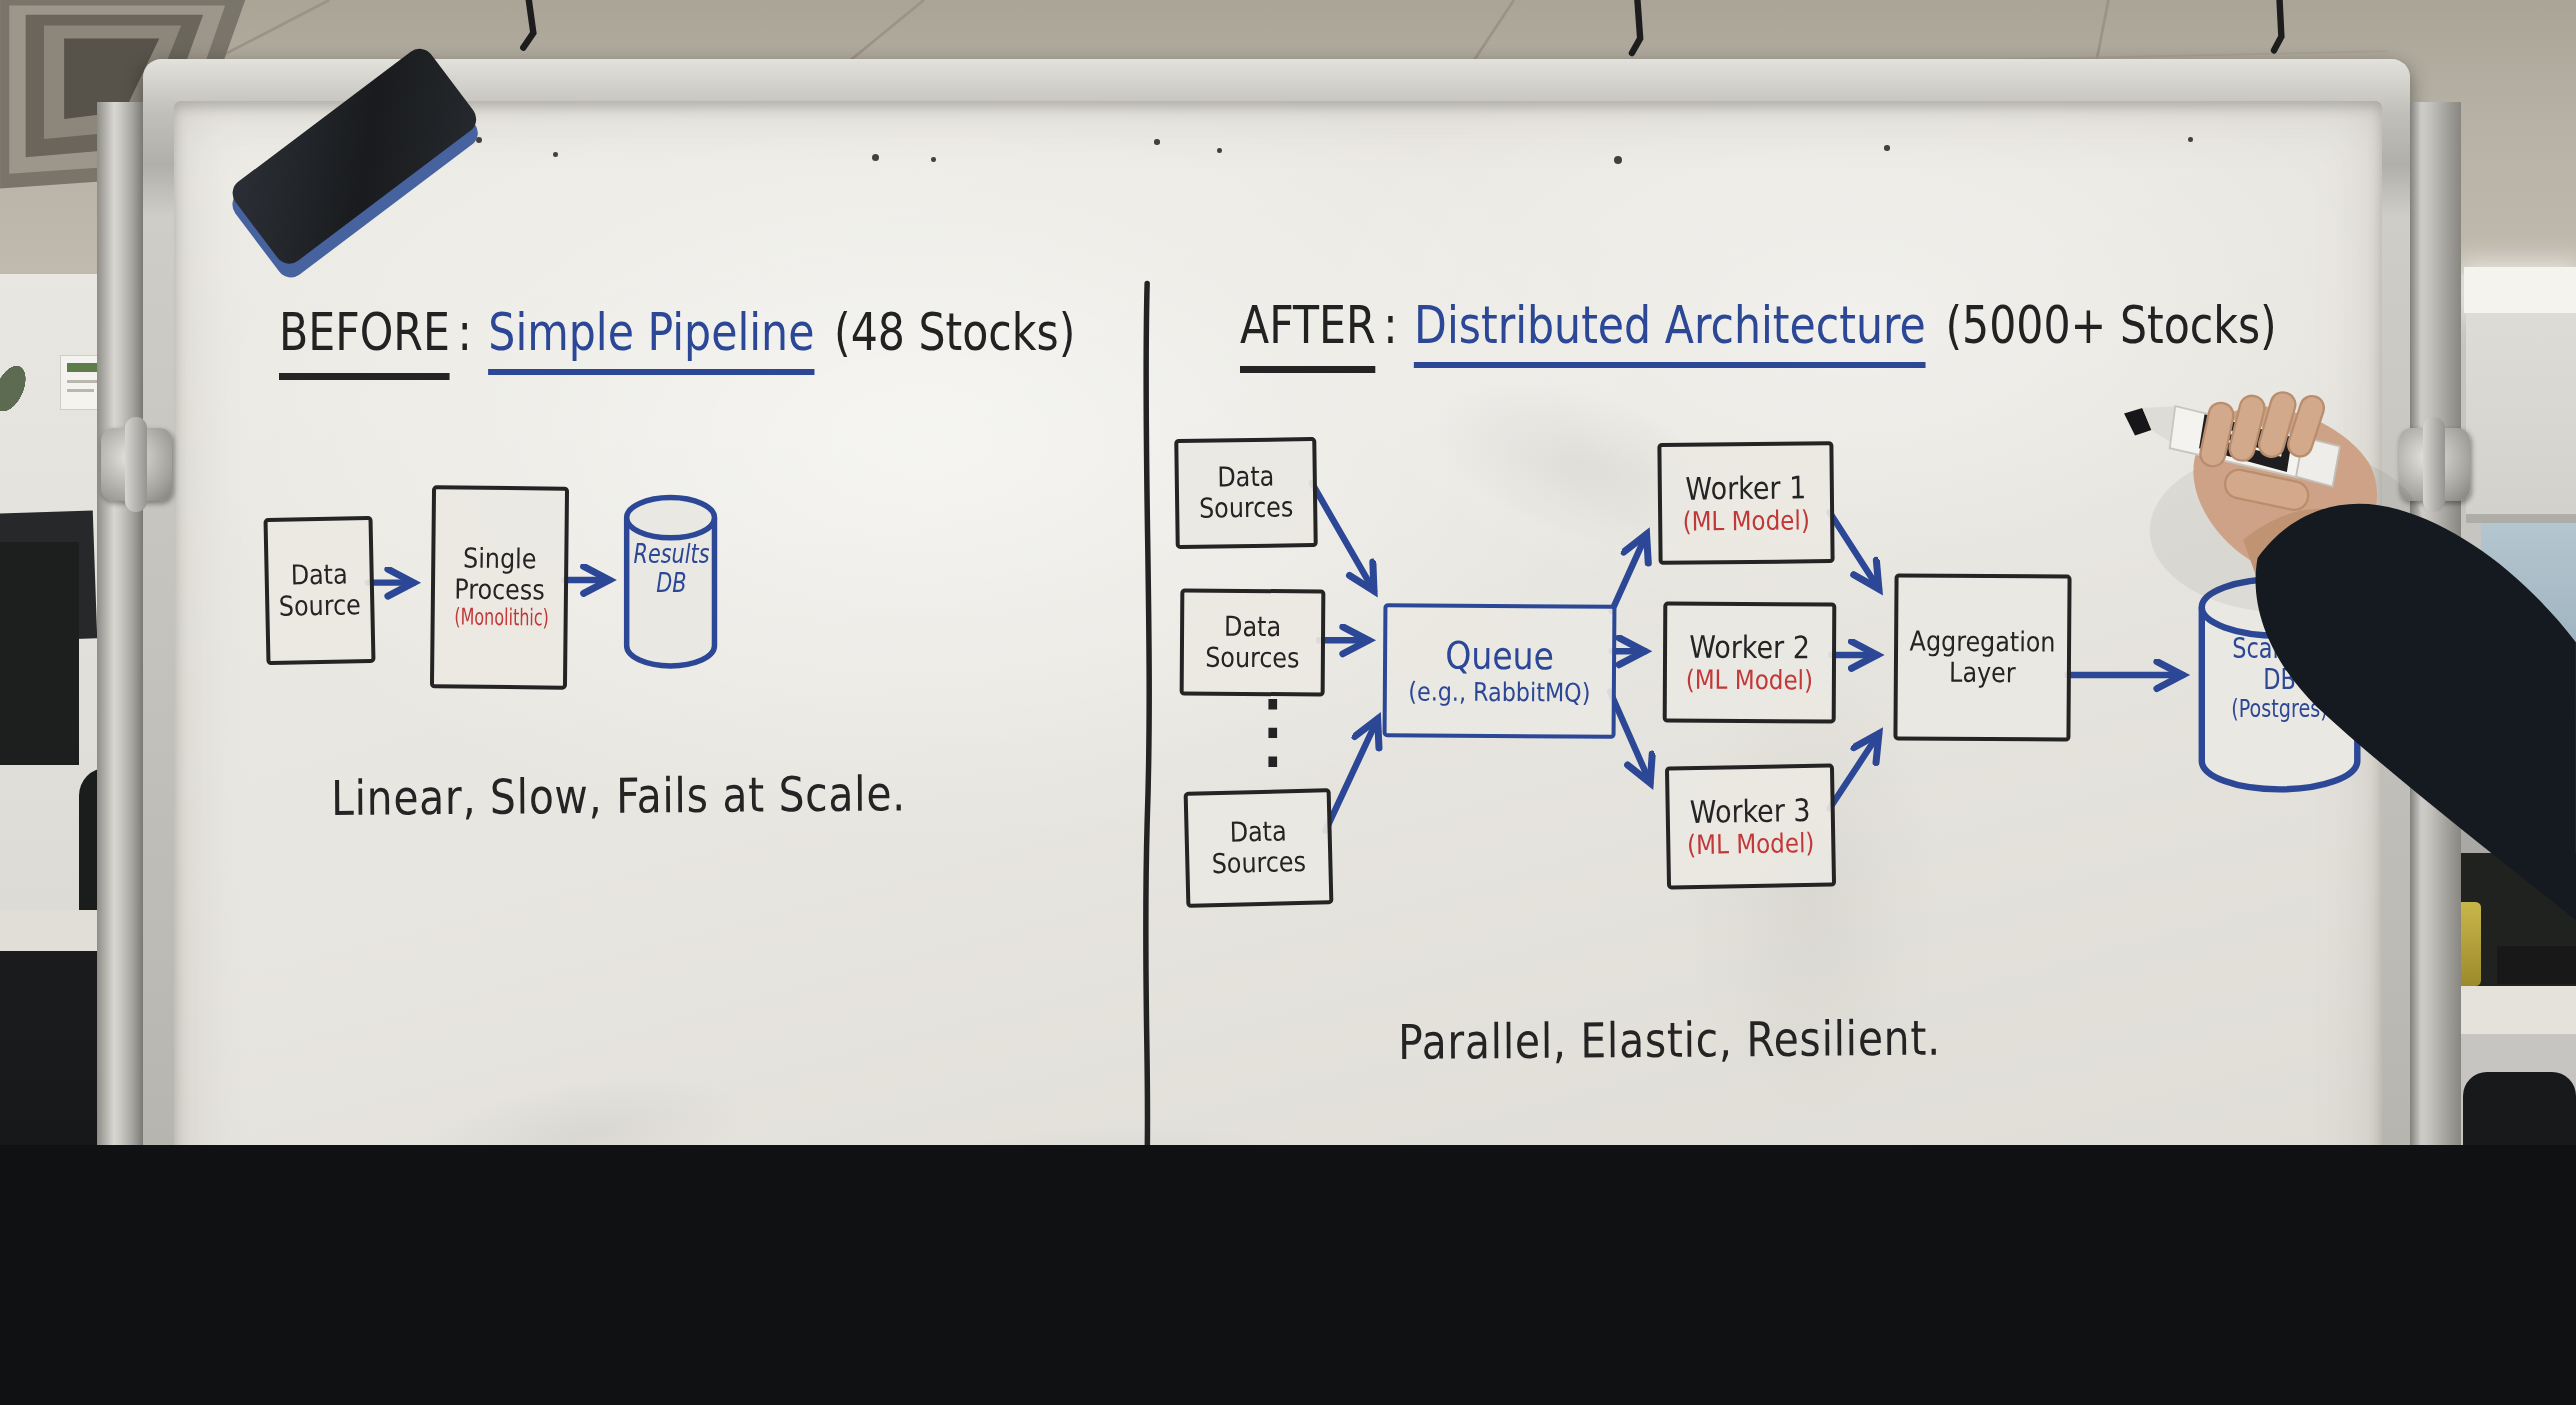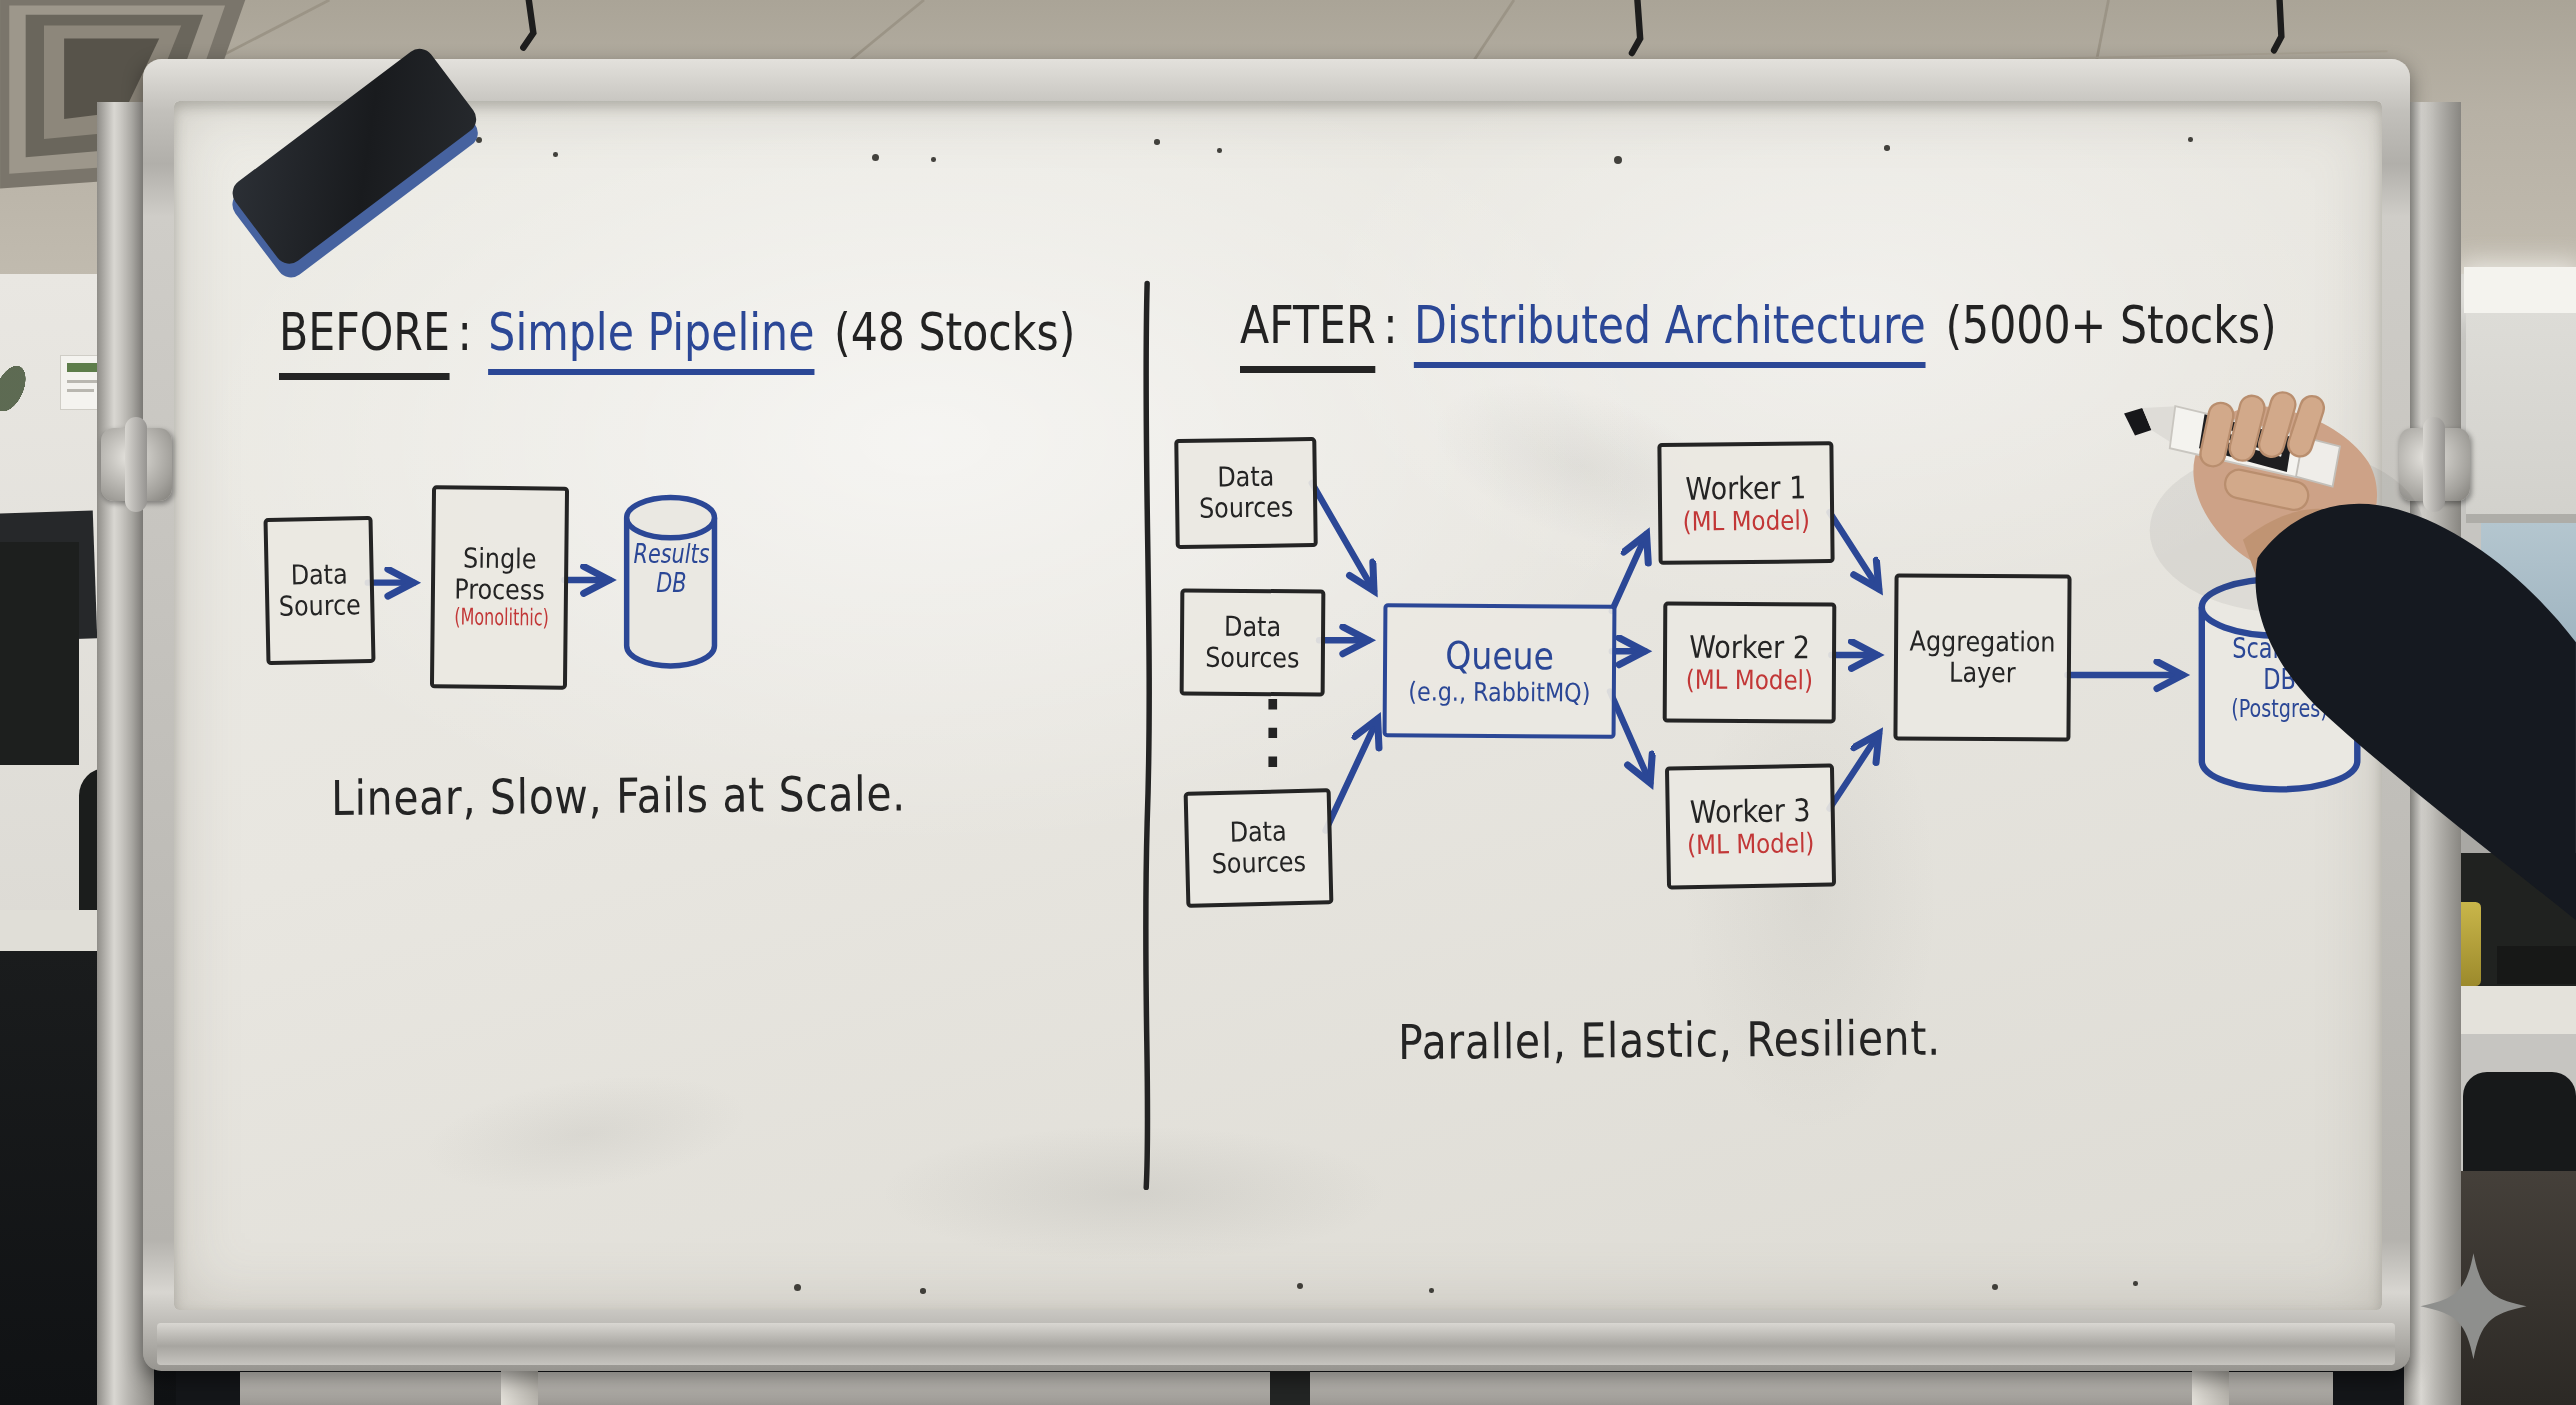--- a/index.html
+++ b/index.html
@@ -1,16 +1,16 @@
 <!DOCTYPE html>
 <html style="font-size:14.6px"><head>
 <meta charset="utf-8">
 <style>
   html,body{margin:0;padding:0;background:#101112;}
-  #stage{position:relative;width:2576px;height:1405px;overflow:hidden;background:#141619;
+  #stage{position:relative;width:2576px;height:1145px;overflow:hidden;background:#141619;
          font-family:"DejaVu Sans","Liberation Sans",sans-serif;}
   .abs{position:absolute;}
   
   .ceiling{left:0;top:0;width:2576px;height:282px;
     background:linear-gradient(180deg,#aaa497 0%,#b7b1a5 40%,#c1bbaf 100%);}
   .lwall{left:0;top:274px;width:176px;height:695px;background:linear-gradient(180deg,#e9e7e2,#dcdad4);}
   .lfloor{left:0;top:951px;width:176px;height:454px;background:linear-gradient(180deg,#1a1c1d,#101214);}
   .poster{left:60px;top:355px;width:44px;height:53px;background:#f4f3ef;border:0.9px solid #cfcdc6;}
   .poster-head{left:5.5px;top:7.3px;width:31px;height:9.1px;background:#5d7d4a;position:absolute;}
   .poster-line{left:5.5px;top:24px;width:31px;height:2.7px;background:#b9b7b0;position:absolute;}

